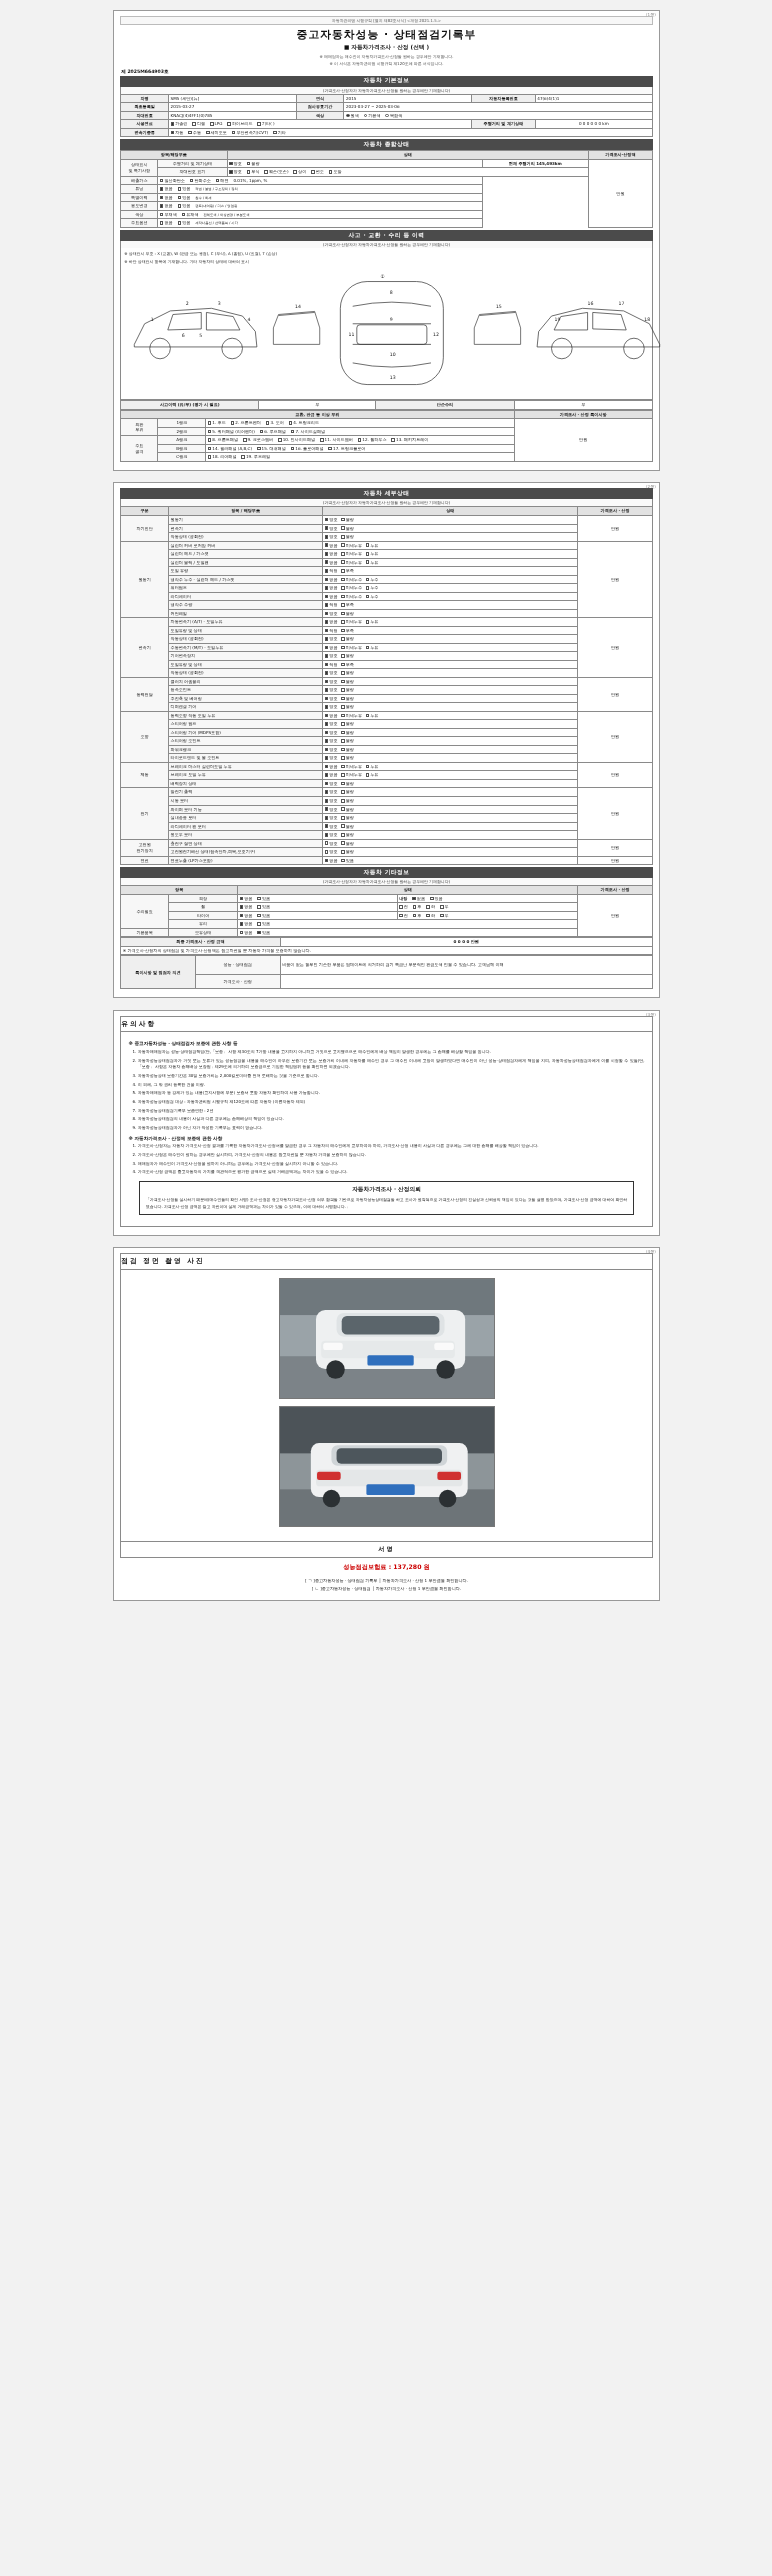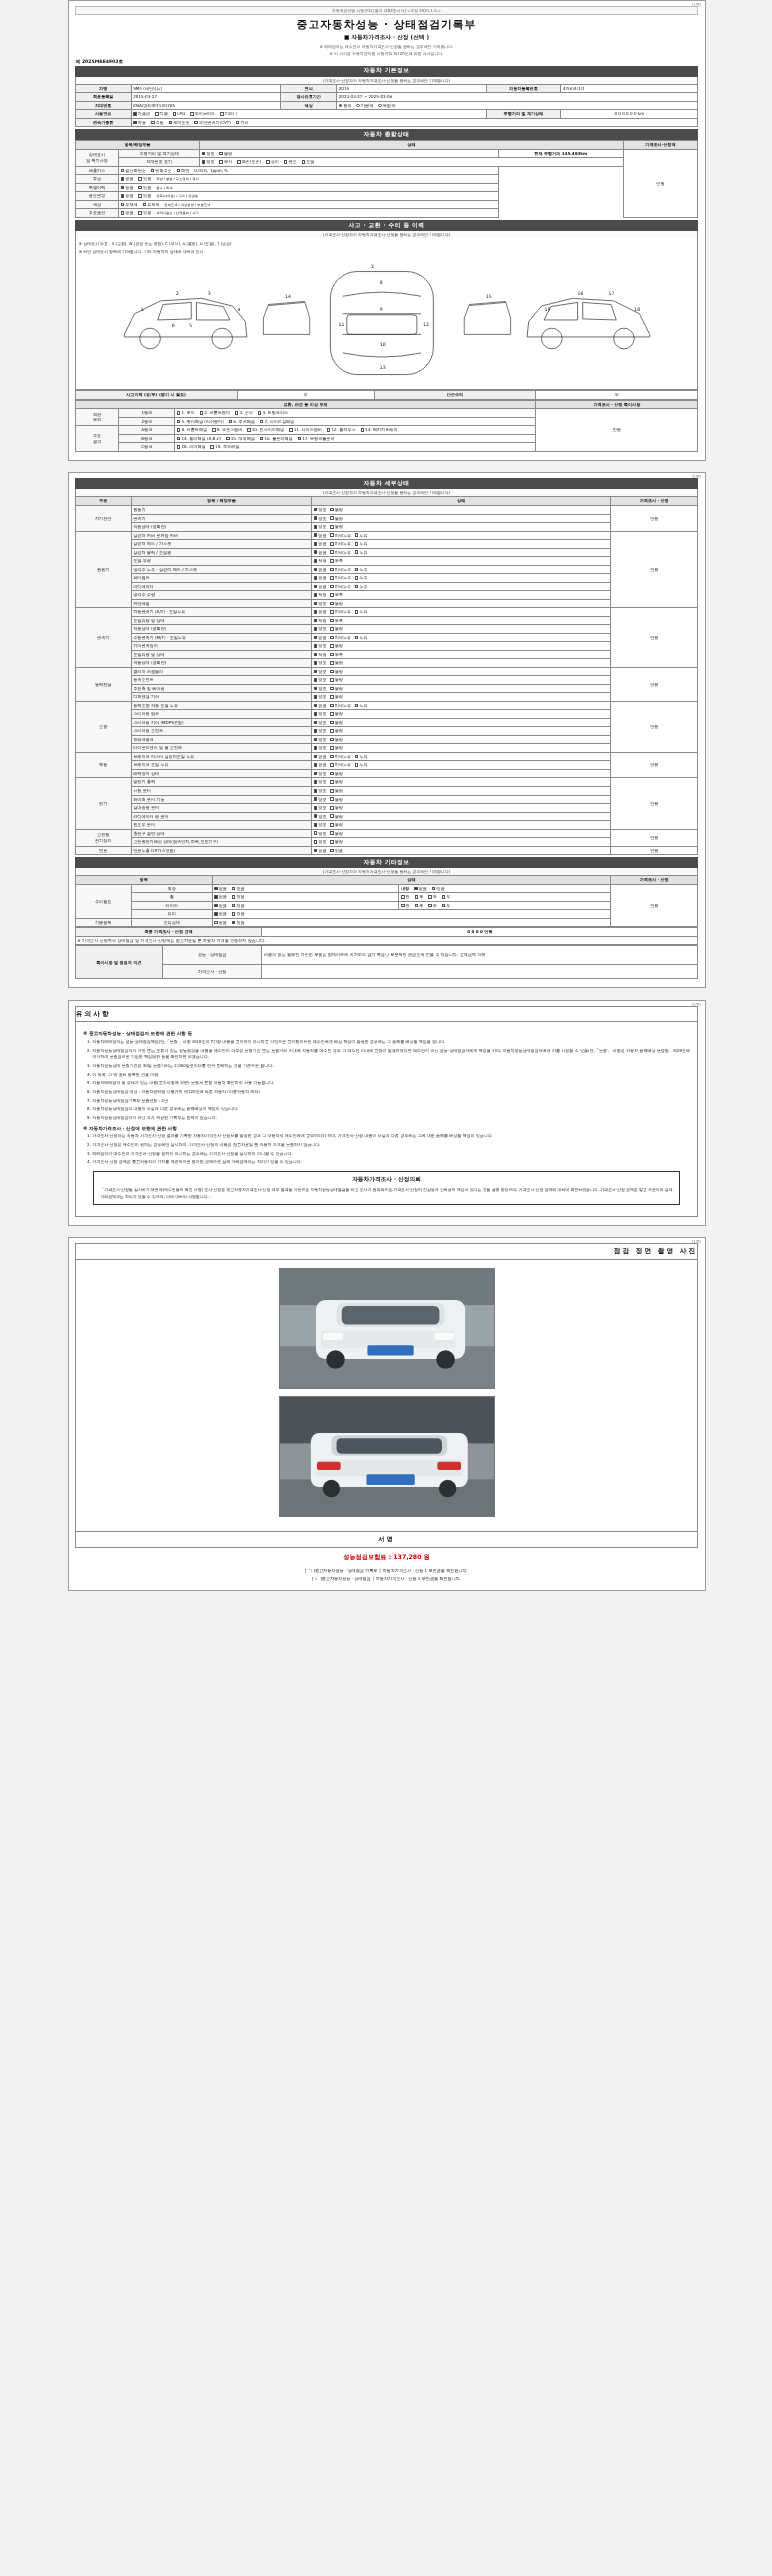--- a/index.html
+++ b/index.html
@@ -5,22 +5,22 @@
   * { box-sizing: border-box; }
   html, body { margin:0; padding:0; }
   body {
     width:773px;
     background:#f2f2f2;
     font-family:"DejaVu Sans","Liberation Sans",sans-serif;
     font-size:5.7px;
     color:#111;
   }
   .page {
-    width:638px;
-    margin:0 auto;
+    width:547px;
+    margin:10px auto;
     background:#fff;
     border:0.5px solid #999;
     padding:5.2px 6.2px 8.2px 6.2px;
     position:relative;
   }
   .page + .page { margin-top:11.3px; }
   .pagetag {
     position:absolute; right:3.1px; top:1px; font-size:4.1px; color:#888;
   }
 
@@ -73,21 +73,21 @@
                   border:0.5px solid #8a8a8a; padding:2.6px 0; background:#fff; }
   .notice-body { border:0.5px solid #8a8a8a; border-top:none; padding:5.2px 7.2px; }
   .notice-h { font-size:4.6px; font-weight:bold; margin:4.1px 0 2.6px 0; }
   ol.notice-list { margin:0; padding-left:9.3px; }
   ol.notice-list > li { font-size:4px; line-height:1.65; margin-bottom:2.1px; text-align:justify; }
 
   .declbox { border:1px solid #333; margin:5.2px 10.3px; padding:4.1px 6.2px; }
   .declbox .dt { text-align:center; font-size:5.7px; font-weight:bold; margin-bottom:2.6px; }
   .declbox .dtx { font-size:3.9px; line-height:1.7; text-align:justify; }
 
-  .photo-title { text-align:right; font-size:6.7px; font-weight:bold; letter-spacing:2.1px;
+  .photo-title { text-align:left; font-size:6.7px; font-weight:bold; letter-spacing:2.1px;
                  border:0.5px solid #8a8a8a; padding:3.1px 0; background:#fff; }
   .photo-area { border:0.5px solid #8a8a8a; border-top:none; padding:7.2px; }
   .photo {
     width:216px; height:121px; margin:0 auto 7.2px auto; border:0.5px solid #777;
     position:relative; overflow:hidden;
   }
   .sign-bar { text-align:center; font-size:6.2px; font-weight:bold; letter-spacing:2.1px;
               border:0.5px solid #8a8a8a; border-top:none; padding:3.1px 0; }
   .fee { text-align:center; font-size:6.2px; font-weight:bold; color:#c00; padding:4.1px 0; }
   .footline { text-align:center; font-size:4.1px; padding:2.1px 0 1px 0; }

